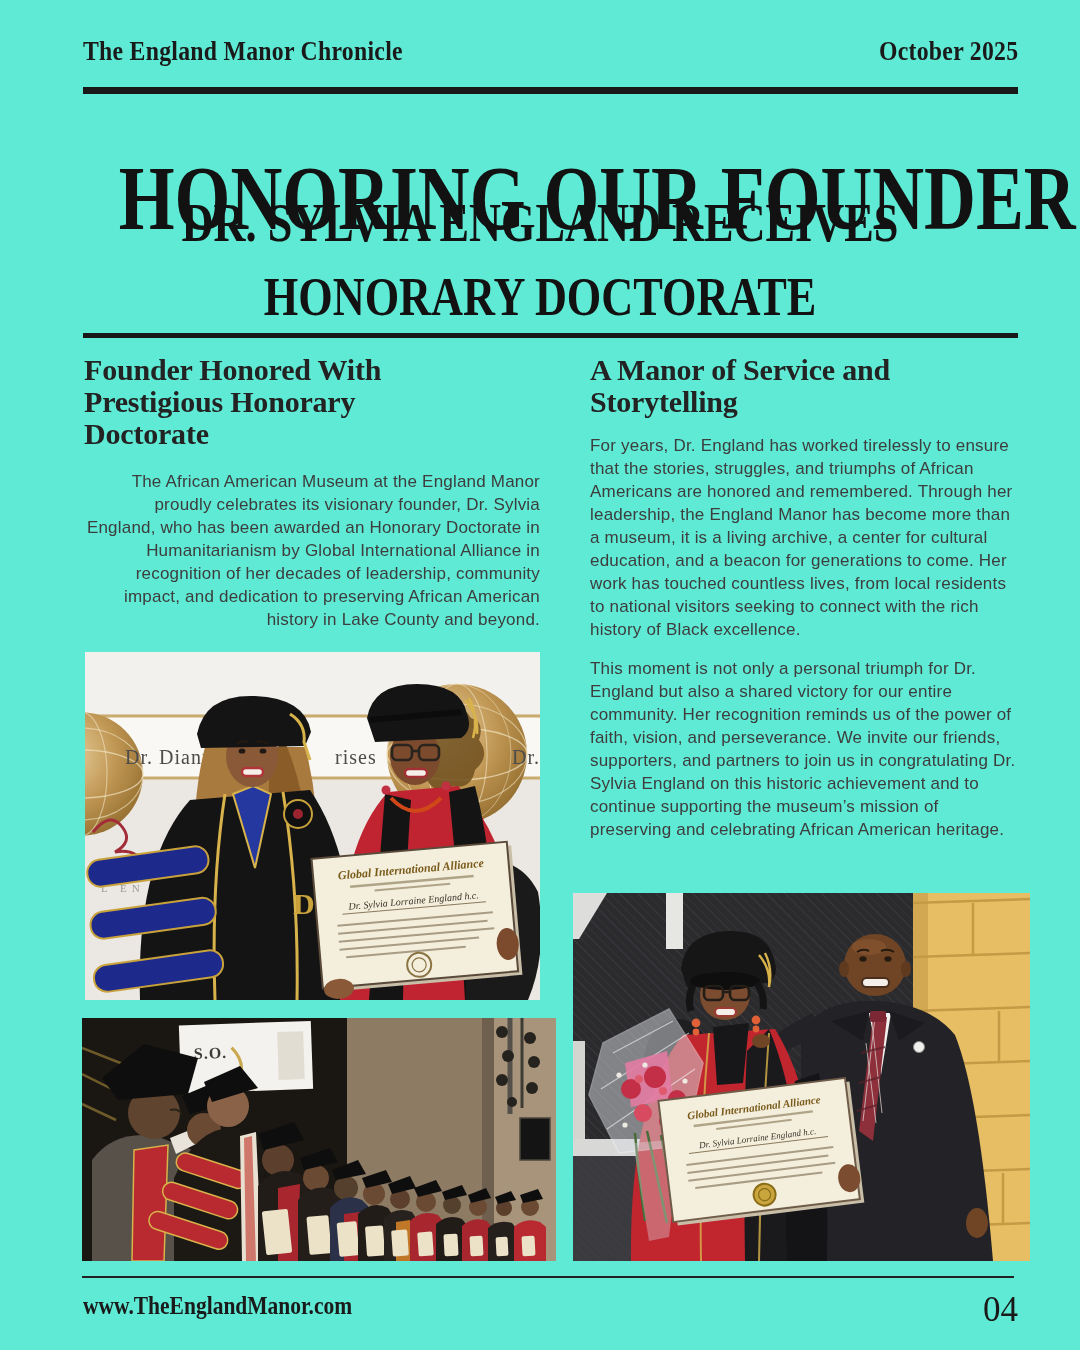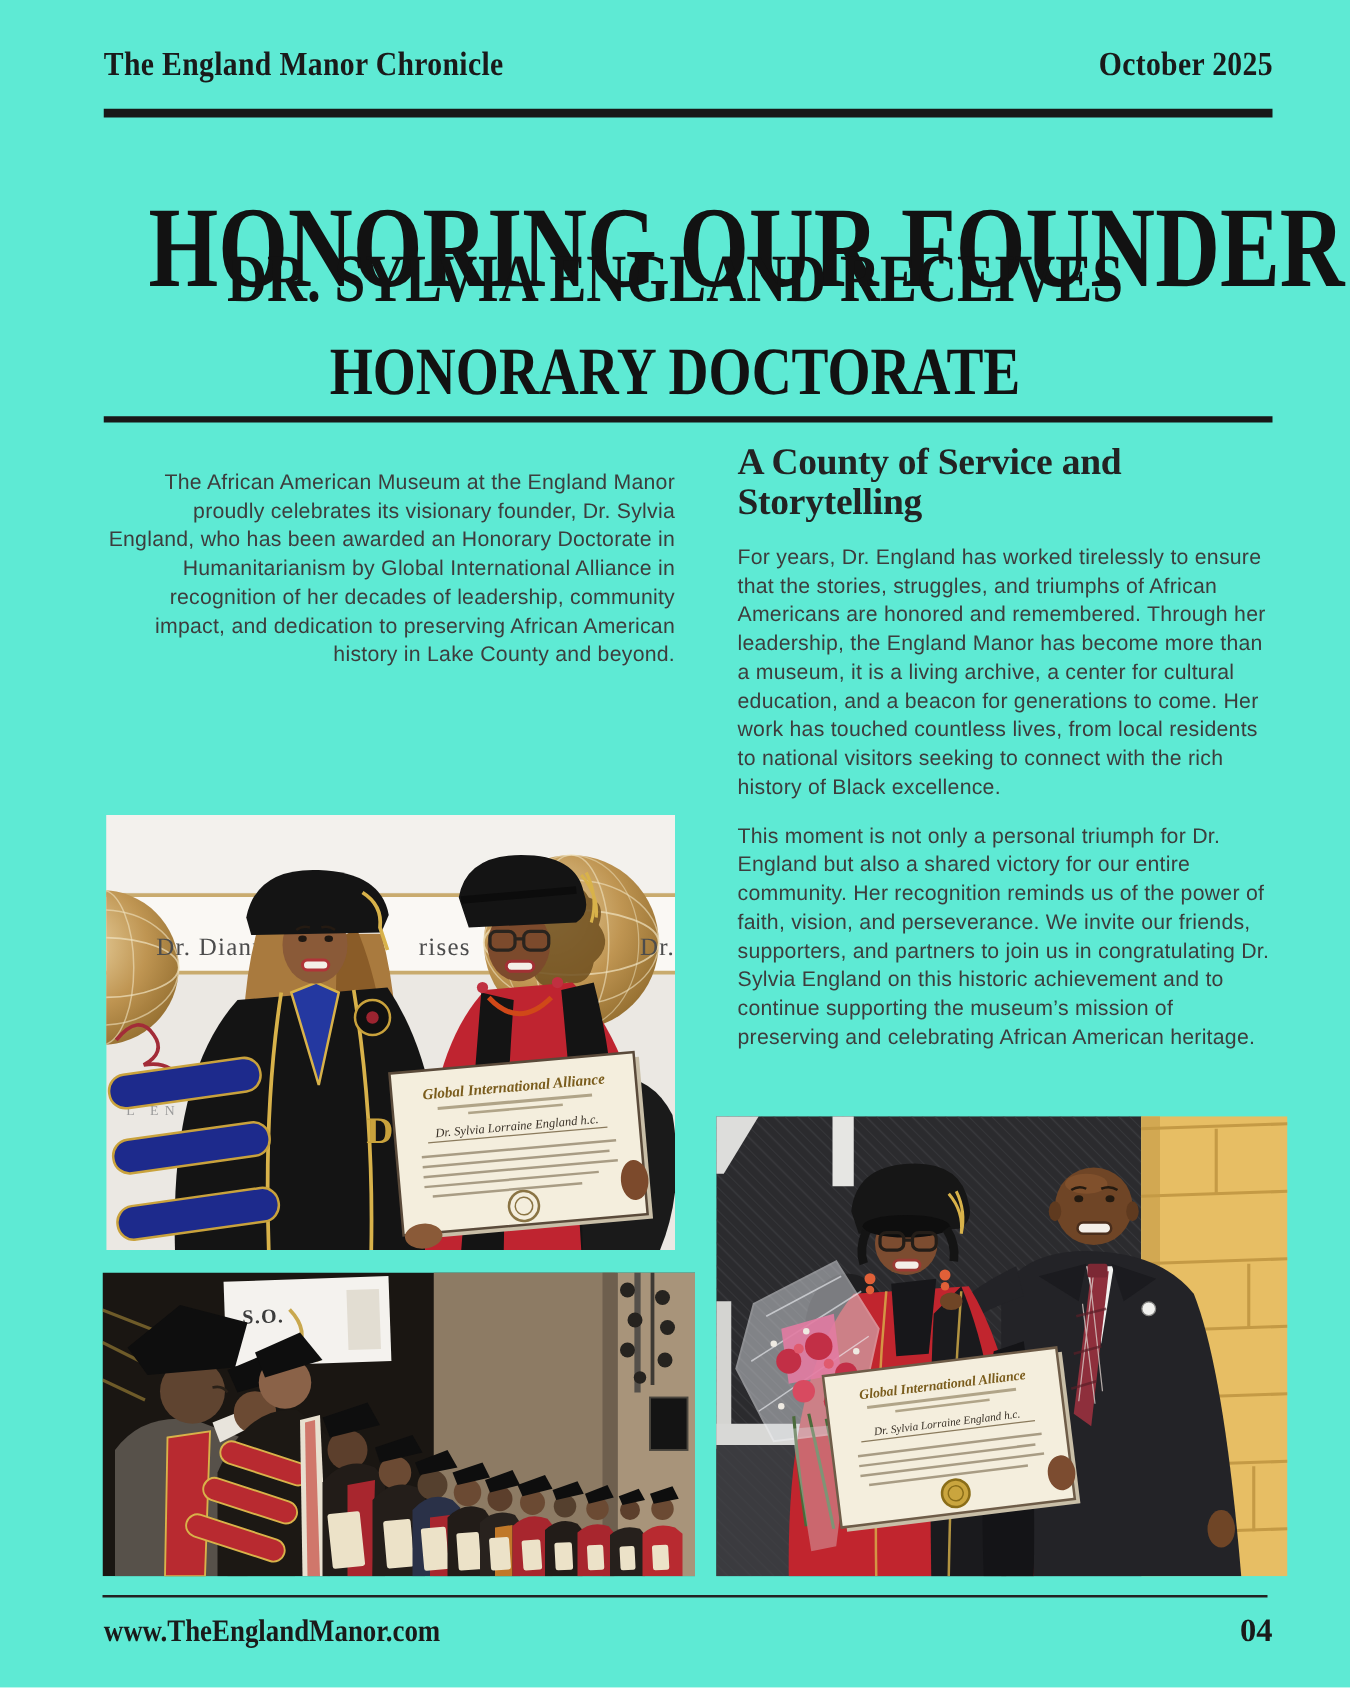--- a/index.html
+++ b/index.html
@@ -47,21 +47,21 @@
   .photo { position:absolute; display:block; }
   #photo1 { left:85px;  top:652px;  width:455px; height:348px; }
   #photo2 { left:82px;  top:1018px; width:474px; height:243px; }
   #photo3 { left:573px; top:893px;  width:457px; height:368px; }
 
   .footer-web {
     position:absolute; left:83px; top:1292px; font-size:25px; font-weight:700;
     transform:scaleX(.86); transform-origin:left center; white-space:nowrap;
   }
   .footer-page {
-    position:absolute; right:62px; top:1290px; font-size:26px; font-weight:700;
+    position:absolute; right:62px; top:1290px; font-size:35px; font-weight:400;
   }
 
   
   text { font-family:"Liberation Serif", serif; }
   .banner-text  { font-size:20px; fill:#4c4c4c; letter-spacing:1px; }
   .banner-small { font-size:11px; fill:#9a9a9a; letter-spacing:5px; }
   .screen-text  { font-size:16px; font-weight:700; fill:#3c3c3c; letter-spacing:1px; }
   .cert-title   { font:italic 700 12px "Liberation Serif", serif; fill:#7a5c1c; }
   .cert-name    { font:italic 400 10px "Liberation Serif", serif; fill:#3a3228; }
   .cert-title-sm{ font:italic 700 11px "Liberation Serif", serif; fill:#7a5c1c; }
@@ -78,25 +78,26 @@
   <div class="rule-thick"></div>
 
   <h1 class="headline">HONORING OUR FOUNDER</h1>
   <div class="subheadline">
     <div>DR. SYLVIA ENGLAND RECEIVES</div>
     <div>HONORARY DOCTORATE</div>
   </div>
   <div class="rule-thin"></div>
 
   <div class="col col-left">
+    <h2>Founder Honored With Prestigious Honorary Doctorate</h2>
     <p>The African American Museum at the England Manor proudly celebrates its visionary founder, Dr. Sylvia England, who has been awarded an Honorary Doctorate in Humanitarianism by Global International Alliance in recognition of her decades of leadership, community impact, and dedication to preserving African American history in Lake County and beyond.</p>
   </div>
 
   <div class="col col-right">
-    <h2>A County of Service and Storytelling</h2>
+    <h2>A Manor of Service and Storytelling</h2>
     <p>For years, Dr. England has worked tirelessly to ensure that the stories, struggles, and triumphs of African Americans are honored and remembered. Through her leadership, the England Manor has become more than a museum, it is a living archive, a center for cultural education, and a beacon for generations to come. Her work has touched countless lives, from local residents to national visitors seeking to connect with the rich history of Black excellence.</p>
     <p>This moment is not only a personal triumph for Dr. England but also a shared victory for our entire community. Her recognition reminds us of the power of faith, vision, and perseverance. We invite our friends, supporters, and partners to join us in congratulating Dr. Sylvia England on this historic achievement and to continue supporting the museum’s mission of preserving and celebrating African American heritage.</p>
   </div>
 
   <svg id="photo1" class="photo" viewBox="0 0 455 348">
     <defs>
       <radialGradient id="p1gold" cx="38%" cy="35%" r="75%">
         <stop offset="0%" stop-color="#e9d2a0"></stop>
           <stop offset="55%" stop-color="#bf9552"></stop>
           <stop offset="100%" stop-color="#8f6a2c"></stop>

